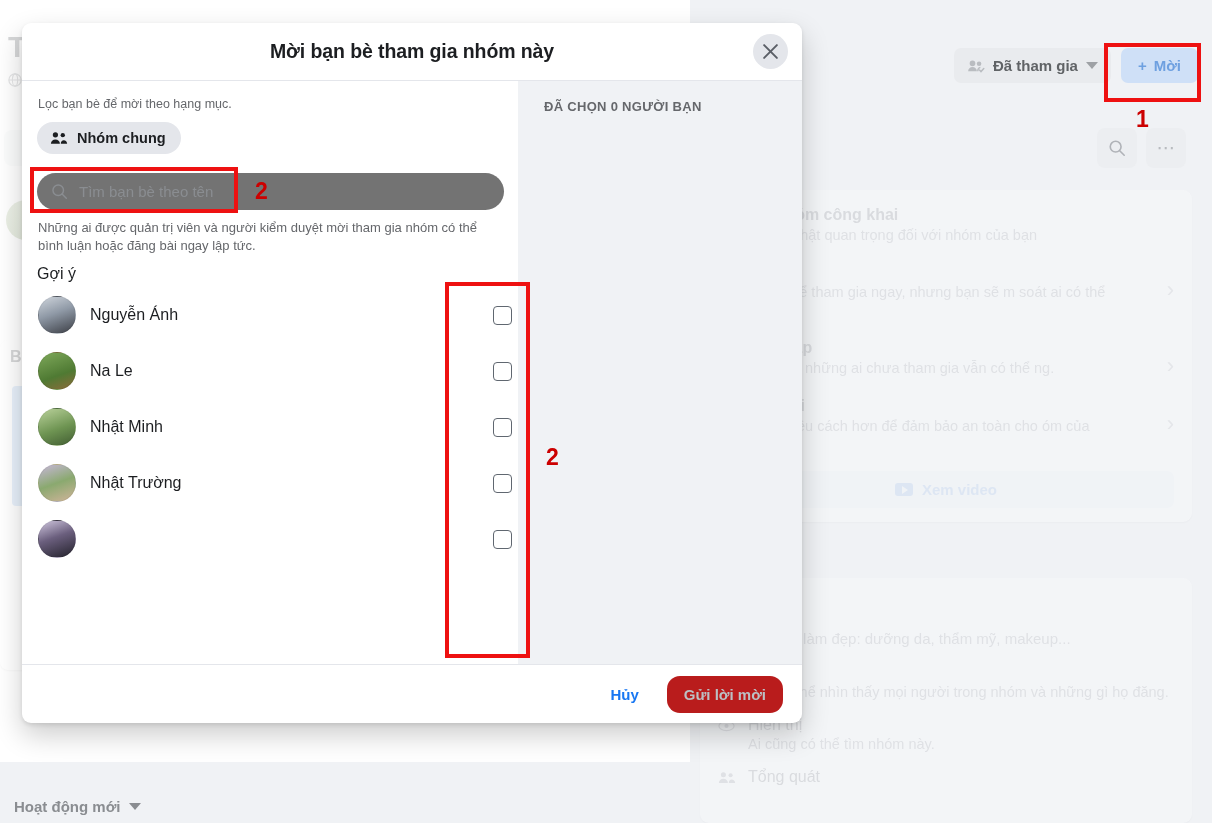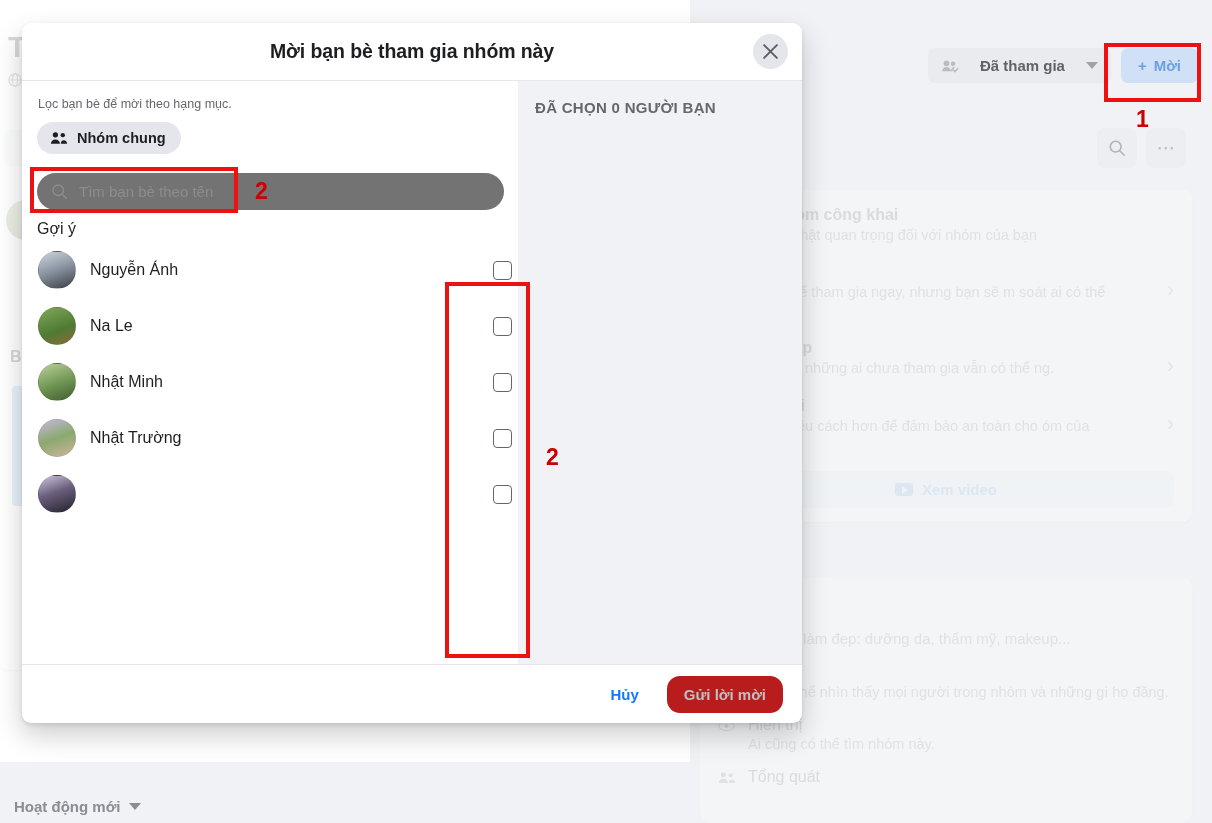--- a/index.html
+++ b/index.html
@@ -99,21 +99,21 @@
     border-top: 7px solid #8a8d91;
   }
 
   
   #bg-topbar {
     position: absolute;
     right: 14px; top: 48px;
     display: flex; align-items: center; gap: 10px;
   }
   .bg-joined-btn {
-    display: flex; align-items: center; gap: 21px;
+    display: flex; align-items: center; gap: 8px;
     background: #e9ebee; color: #606366;
     border-radius: 7px;
     padding: 9px 13px;
     font-size: 15px; font-weight: bold;
     white-space: nowrap;
   }
   .bg-invite-btn {
     display: flex; align-items: center; gap: 7px;
     background: #cfe0f7; color: #6ea0e0;
     border-radius: 7px;
@@ -235,22 +235,23 @@
     width: 496px;
     position: relative;
   }
   #right-pane {
     width: 284px;
     background: #f0f2f5;
     padding: 18px 0 0 17px;
     box-sizing: border-box;
   }
   #selected-label {
-    font-size: 15px; font-weight: bold; color: #65676b;
+    font-size: 13px; font-weight: bold; color: #65676b;
     letter-spacing: .3px;
+    margin-left: 9px;
   }
   .filter-hint {
     font-size: 12.5px; color: #65676b;
     padding: 16px 0 0 16px;
   }
   #chip-mutual {
     margin: 11px 0 0 15px;
     display: inline-flex; align-items: center; gap: 9px;
     background: #e4e6eb; color: #1c1e21;
     border-radius: 18px;
@@ -538,20 +539,21 @@
       <div id="search-wrap">
         <span class="ico">
           <svg width="17" height="17" viewBox="0 0 20 20">
               <circle cx="8.5" cy="8.5" r="6.2" fill="none" stroke="#8a8d91" stroke-width="1.7"></circle>
               <line x1="13" y1="13" x2="18" y2="18" stroke="#8a8d91" stroke-width="1.7" stroke-linecap="round"></line>
             </svg>
         </span>
         <input id="search-input" type="text" placeholder="Tìm bạn bè theo tên" style="">
       </div>
 
+      <div id="notice">Những ai được quản trị viên và người kiểm duyệt mời tham gia nhóm có thể bình luận hoặc đăng bài ngay lập tức.</div>
 
       <div id="suggest-label">Gợi ý</div>
 
       <div id="friend-list">
           <div class="friend-row">
             <div class="avatar" style="background: linear-gradient(160deg, rgb(207, 213, 220) 0%, rgb(143, 153, 166) 45%, rgb(60, 63, 70) 100%);"></div>
             <div class="friend-name">Nguyễn Ánh</div>
             <div class="cbox"></div>
           </div>
           <div class="friend-row">

